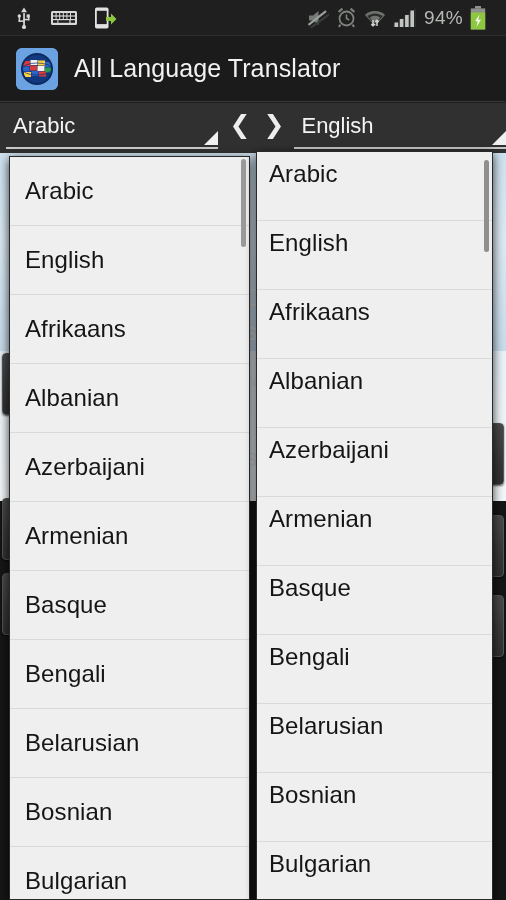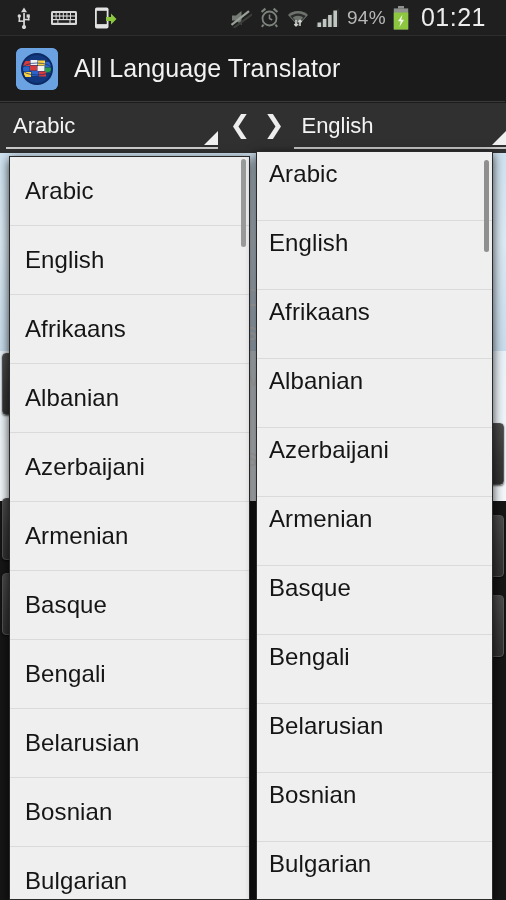--- a/index.html
+++ b/index.html
@@ -230,21 +230,20 @@
         </g>
       </svg>
       <span class="sb-pct">94%</span>
 
       <svg class="sb-ico" width="16" height="24" viewBox="0 0 16 24">
         <rect x="5" y="0" width="6" height="2.6" fill="#8e918e"></rect>
         <rect x="0.8" y="2.4" width="14.4" height="21" fill="#8e918e"></rect>
         <rect x="0.8" y="6.5" width="14.4" height="17" fill="#8dc63f"></rect>
         <path d="M9.6 8.4 L5 15.2 L7.7 15.2 L6.4 21 L11 13.8 L8.2 13.8 Z" fill="#f4f8ec"></path>
       </svg>
-      <span class="sb-clock">01:21</span>
     </div>
   </div>
 
   <div id="action-bar">
     <div id="app-icon">
       <svg width="42" height="42" viewBox="0 0 42 42">
         <rect x="0" y="0" width="42" height="42" rx="6" fill="#6ba2e2"></rect>
         <circle cx="21" cy="21" r="15" fill="#12387f"></circle>
         <circle cx="21" cy="21" r="15" fill="none" stroke="#1b4fa8" stroke-width="1"></circle>
         <g>

